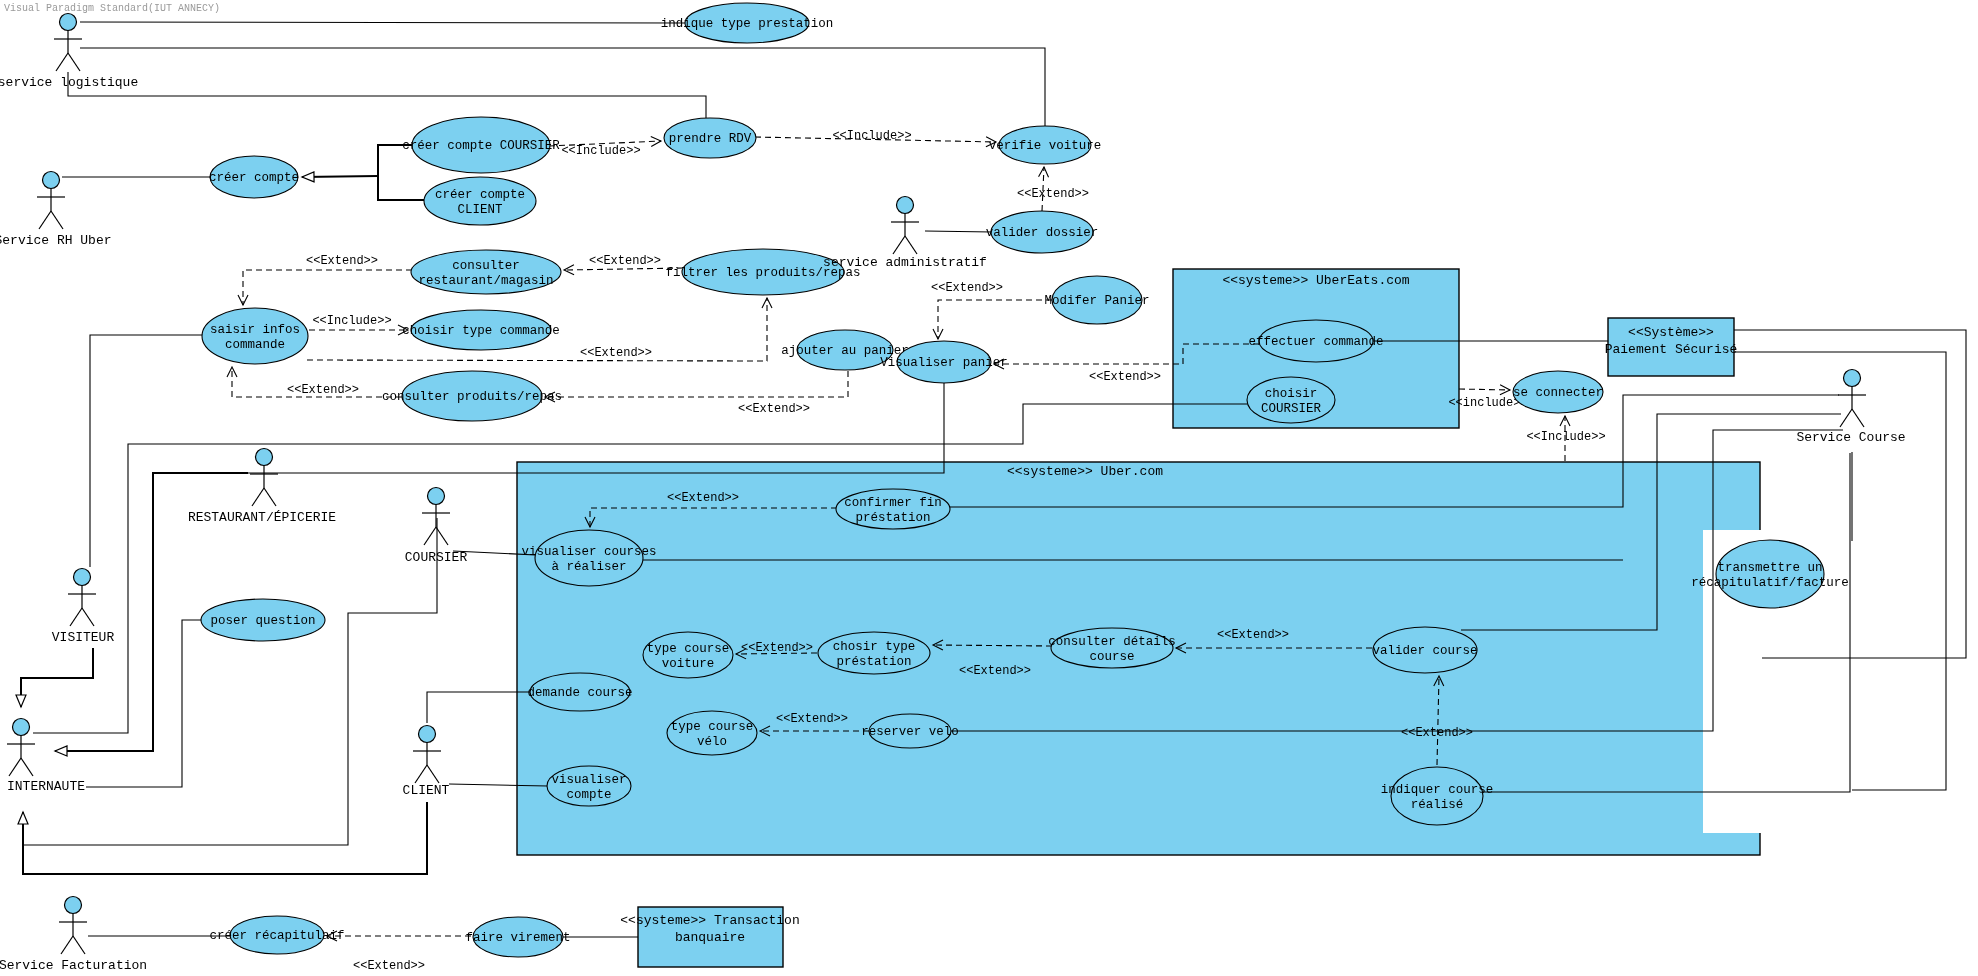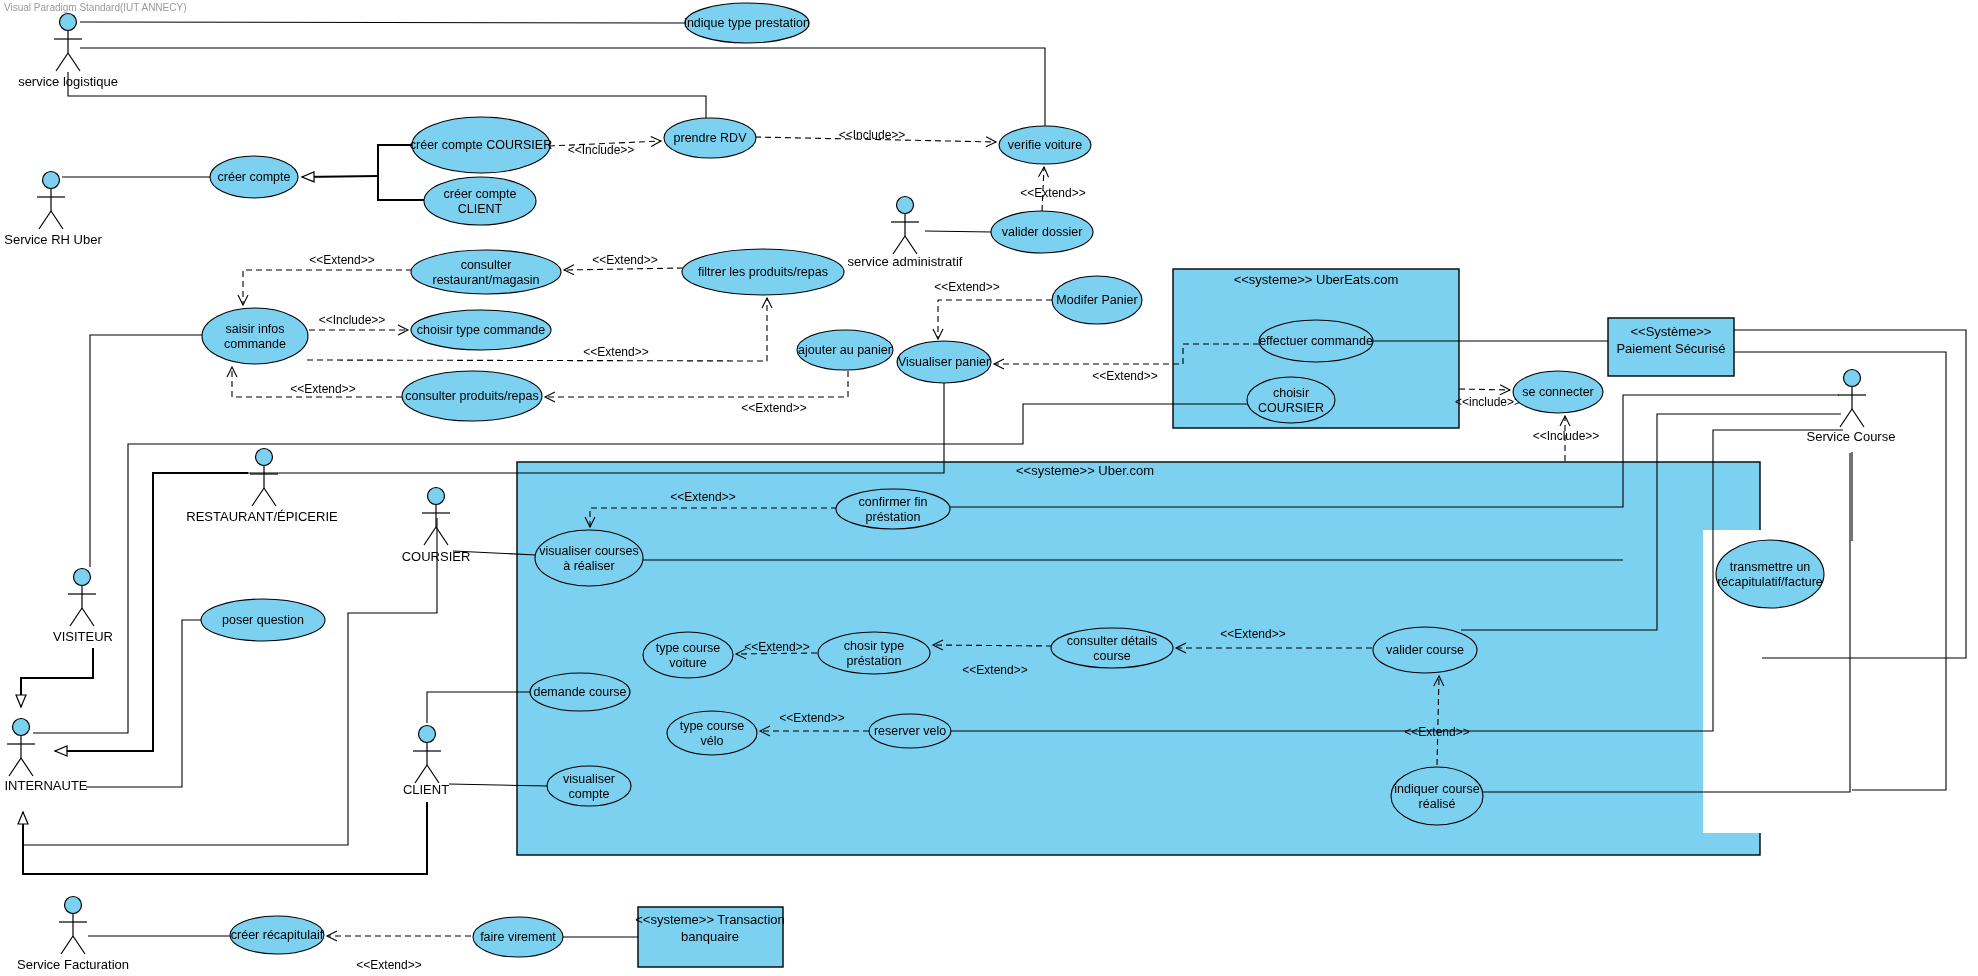--- a/index.html
+++ b/index.html
@@ -1,17 +1,17 @@
 <!DOCTYPE html>
 <html><head>
 <meta charset="utf-8">
 <style>
   html,body{margin:0;padding:0;background:#ffffff;}
   #canvas{position:relative;width:1978px;height:976px;background:#fff;overflow:hidden;
-          font-family:Liberation Sans, sans-serif;}
+          font-family:Liberation Mono, monospace;}
   svg{display:block;}
   .uc{fill:#7cd0f0;stroke:#000;stroke-width:1.1;}
   .sysbox{fill:#7cd0f0;stroke:#000;stroke-width:1.4;}
   .whitepatch{fill:#ffffff;stroke:none;}
   .solid{fill:none;stroke:#000;stroke-width:1.1;}
   .gen{fill:none;stroke:#000;stroke-width:2;}
   .dashed{fill:none;stroke:#000;stroke-width:1.1;stroke-dasharray:6 4;}
   .lbl{font-size:12.5px;fill:#000;text-anchor:middle;}
   .actor-lbl{font-size:13px;fill:#000;text-anchor:middle;}
   .edge-lbl{font-size:12px;fill:#000;text-anchor:middle;}

